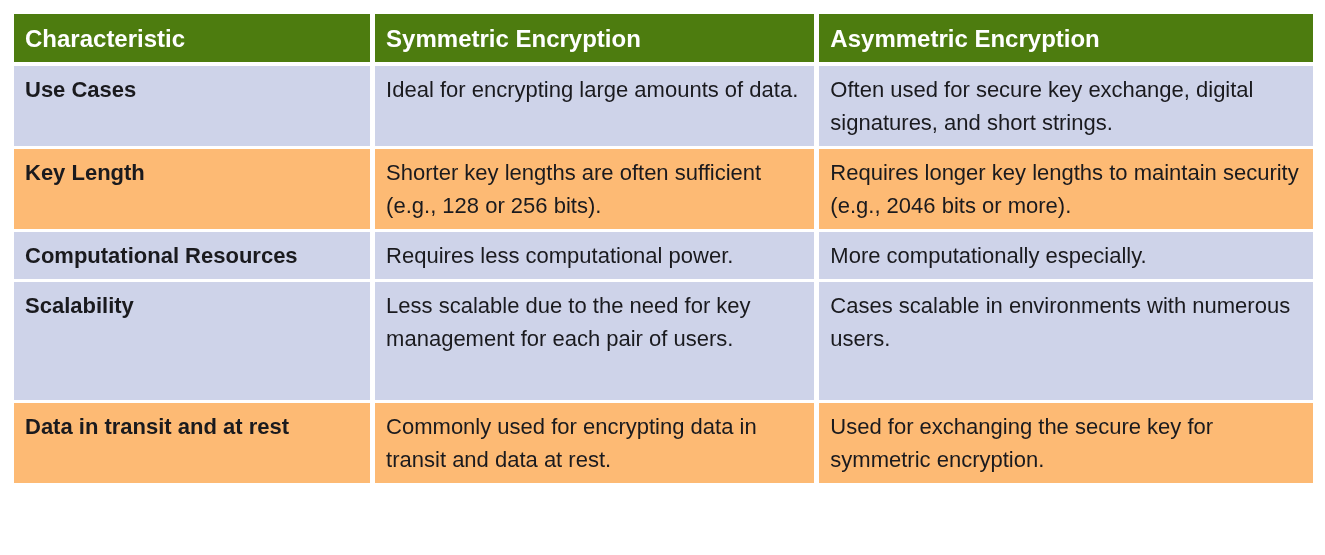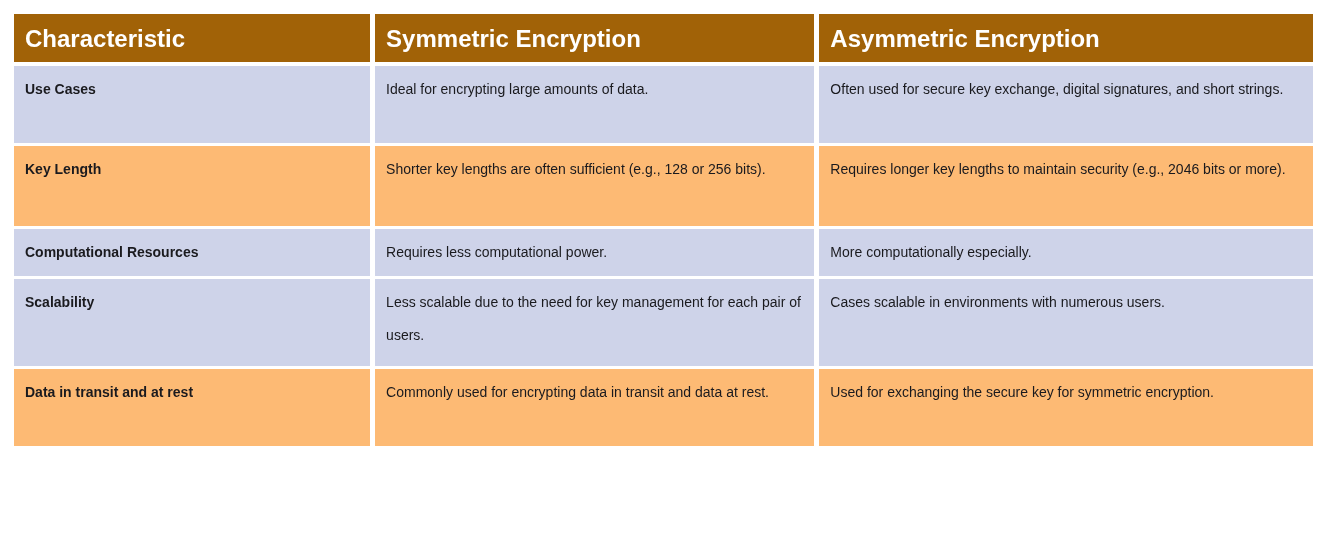--- a/index.html
+++ b/index.html
@@ -26,27 +26,27 @@
   }
   col.c1 { width: 27.8%; }
   col.c2 { width: 34.2%; }
   col.c3 { width: 38.0%; }
 
   th, td {
     vertical-align: top;
     text-align: left;
     box-sizing: border-box;
     padding: 7px 12px 7px 11px;
-    font-size: 14px;
+    font-size: 22px;
     line-height: 33px;
     color: #1a1a1e;
     overflow: hidden;
   }
   th {
-    background: #a16207;
+    background: #4d7c0f;
     color: #ffffff;
     font-size: 24px;
     font-weight: bold;
     line-height: 30px;
     padding-top: 10px;
     padding-bottom: 8px;
     border-bottom: 4px solid #ffffff;
   }
   td.char { font-weight: bold; }
 
@@ -58,21 +58,21 @@
   tr.band:last-child td { border-bottom: none; }
 
   tr.dark td  { background: #CED3E9; }
   tr.light td { background: #fdba74; }
 
   tr.h-header { height: 52px; }
   tr.h-r1 { height: 80px; }
   tr.h-r2 { height: 83px; }
   tr.h-r3 { height: 44px; margin-top: 48px; }
   tr.h-r4 { height: 81px; }
-  tr.h-r5 { height: 90px; }
+  tr.h-r5 { height: 121px; }
   tr.h-r6 { height: 77px; }
 </style>
 </head>
 <body>
 
 <div class="page">
   <table class="cmp">
     <colgroup>
       <col class="c1">
         <col class="c2">

